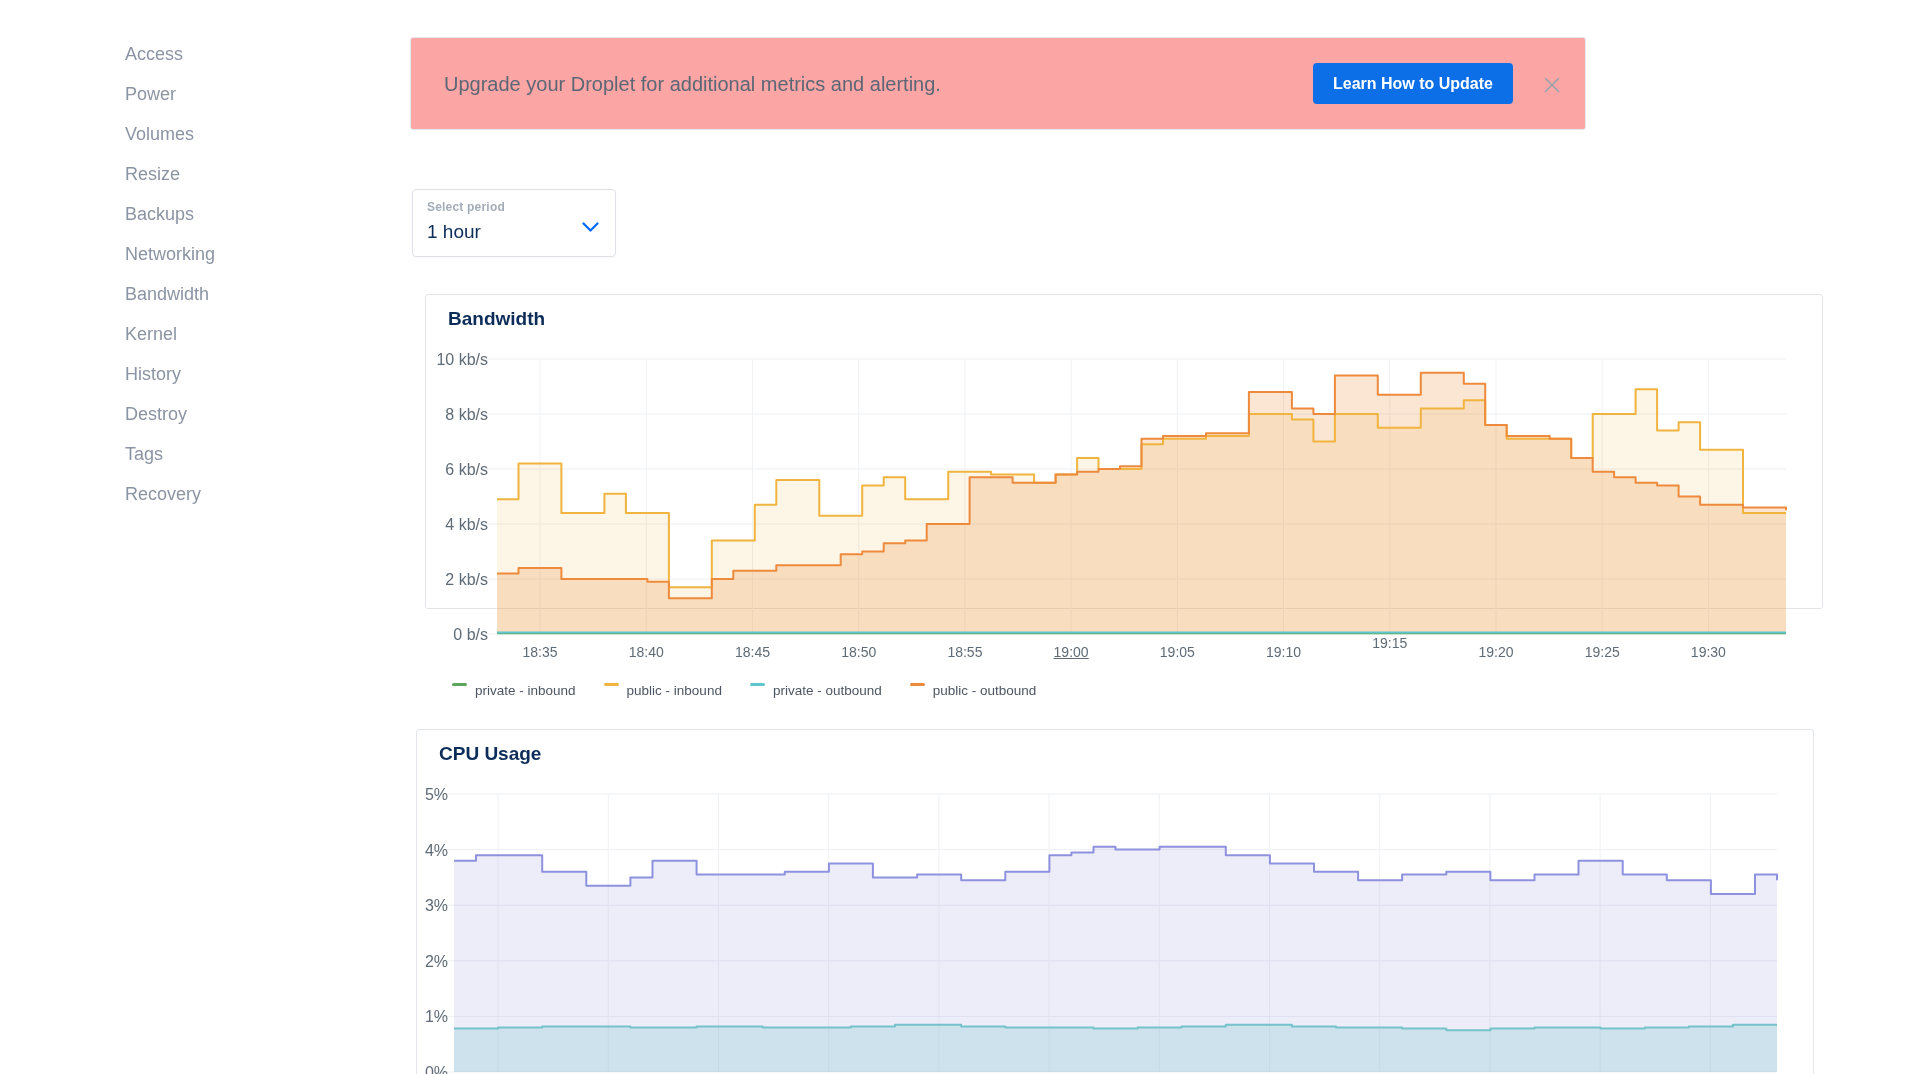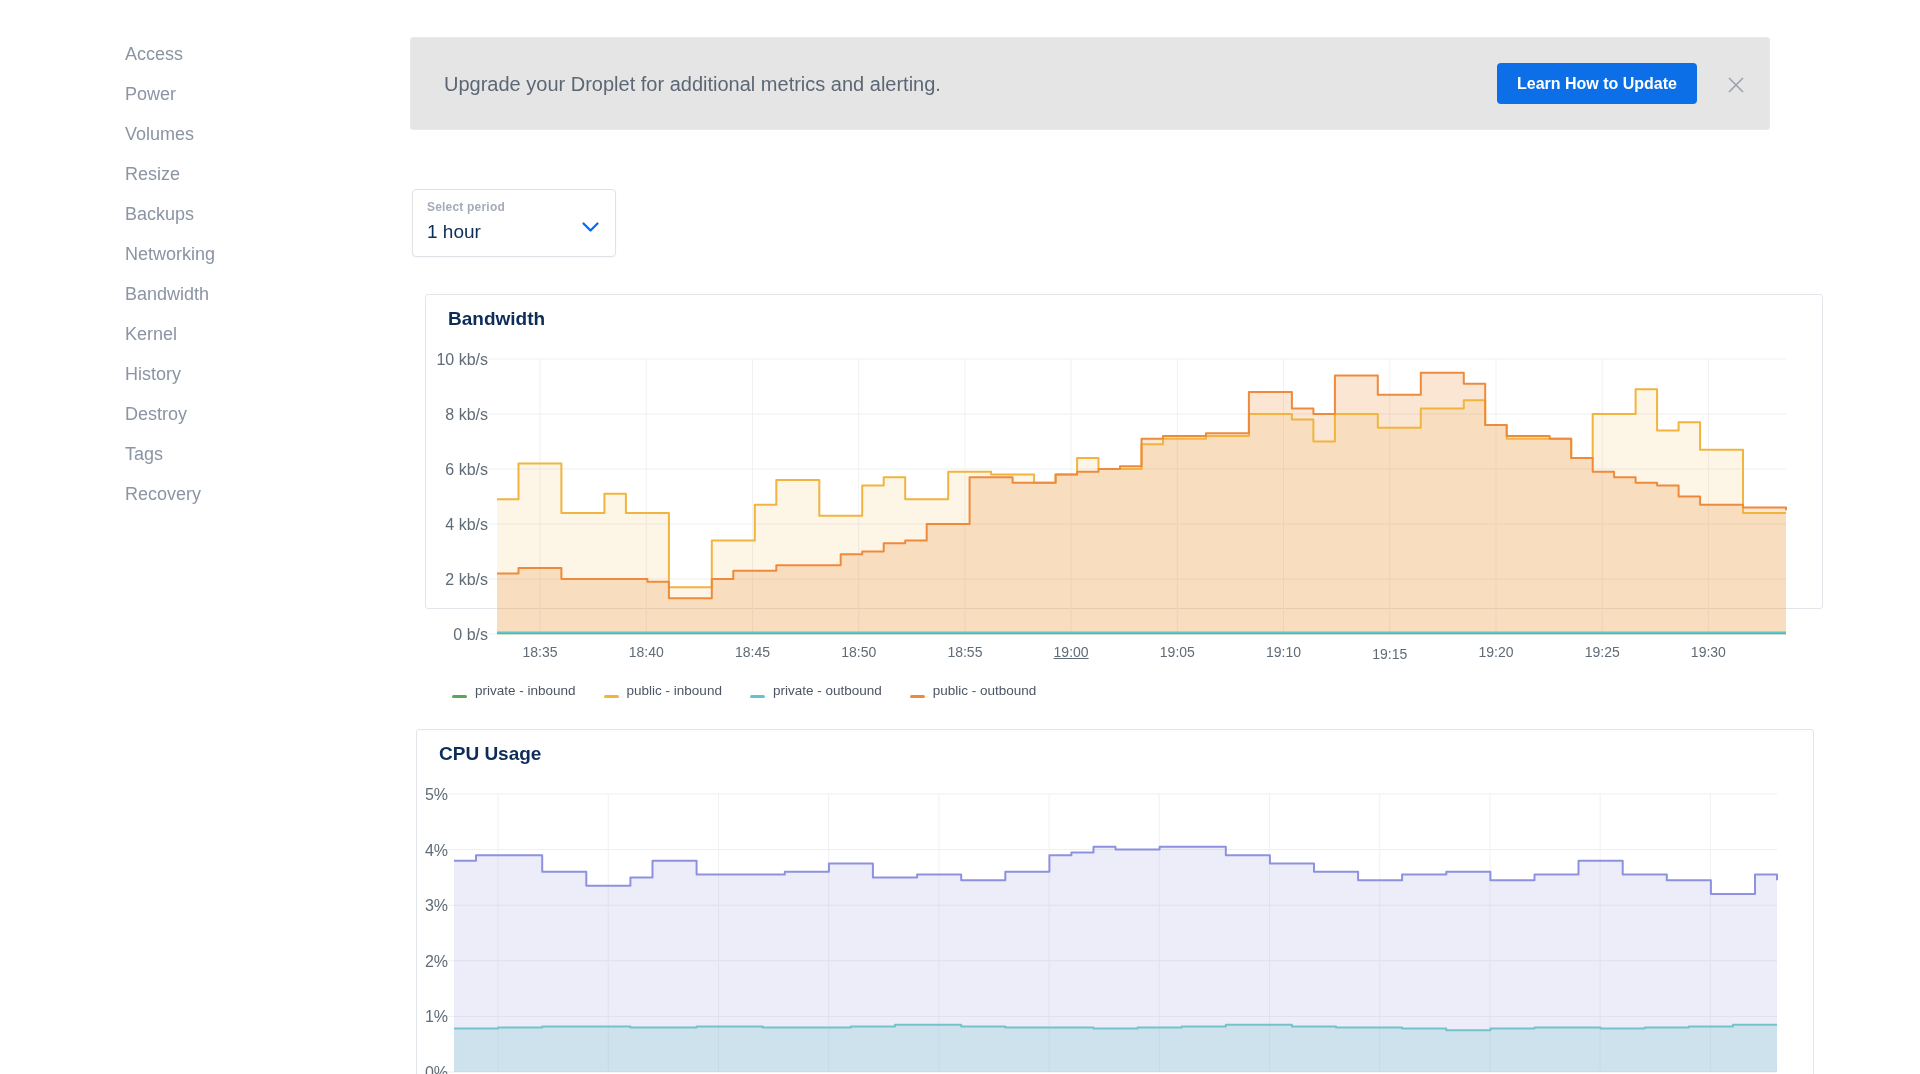--- a/index.html
+++ b/index.html
@@ -10,22 +10,22 @@
   
   .sidebar { position:absolute; left:125px; top:34px; width:230px; }
   .side-item { height:40px; display:flex; align-items:center; font-size:18px;
                color:#8b94a3; cursor:pointer; }
   .side-item.active { color:#4b4cf5; }
 
   
   .content { position:absolute; left:410px; top:0; width:1404px; height:1074px; }
 
   
-  .banner { position:absolute; left:0; top:37px; width:1360px; height:93px;
-            background:#e5e5e5; border:1px solid #e6e9ed; border-radius:3px; }
+  .banner { position:absolute; left:0; top:37px; width:1176px; height:93px;
+            background:#fca5a5; border:1px solid #e6e9ed; border-radius:3px; }
   .banner-text { position:absolute; left:33px; top:50%; transform:translateY(-50%);
                  font-size:20px; color:#5c6776; }
   .banner-btn { position:absolute; right:72px; top:25px; height:41px; padding:0 20px;
                 border:none; border-radius:4px; background:#0d6fe8; color:#fff;
                 font-family:"Liberation Sans",sans-serif; font-size:16px; font-weight:bold;
                 cursor:pointer; }
   .banner-close { position:absolute; right:22px; top:36px; width:22px; height:22px;
                   cursor:pointer; display:flex; align-items:center; justify-content:center; }
 
   
@@ -42,21 +42,21 @@
           border:1px solid #e2e6ea; border-radius:3px; }
   .card-title { position:absolute; left:22px; top:13px; font-size:19px; font-weight:bold;
                 color:#0c2d5a; }
   #card-bandwidth { top:294px; height:315px;margin-left:9px; }
   #card-cpu { top:729px; height:460px; }
   .axis-ylab { position:absolute; text-align:right; font-size:16px; color:#5f6b76;
                white-space:nowrap; }
   .axis-xlab { position:absolute; font-size:14px; color:#5f6b76; transform:translateX(-50%);
                white-space:nowrap; }
   .legend { position:absolute; left:26px; display:flex; gap:28px; align-items:center; }
-  .legend-item { display:flex; align-items:flex-end; gap:8px; cursor:pointer; }
+  .legend-item { display:flex; align-items:flex-start; gap:8px; cursor:pointer; }
   .legend-dash { width:15px; height:3px; border-radius:2px; }
   .legend-label { font-size:13.5px; color:#4c5663; }
   svg.plot { position:absolute; left:0; top:0; }
 </style>
 </head>
 <body>
 
 <div class="page">
 
   <nav class="sidebar">
@@ -132,21 +132,21 @@
         <div class="axis-ylab" style="left: 0px; width: 62px; top: 276px;">2 kb/s</div>
         <div class="axis-ylab" style="left: 0px; width: 62px; top: 331px;">0 b/s</div>
         <div class="axis-xlab" style="left: 114.053px; top: 349px;">18:35</div>
         <div class="axis-xlab" style="left: 220.266px; top: 349px;">18:40</div>
         <div class="axis-xlab" style="left: 326.48px; top: 349px;">18:45</div>
         <div class="axis-xlab" style="left: 432.693px; top: 349px;">18:50</div>
         <div class="axis-xlab" style="left: 538.907px; top: 349px;">18:55</div>
         <div class="axis-xlab" style="left: 645.121px; top: 349px; text-decoration: underline;">19:00</div>
         <div class="axis-xlab" style="left: 751.334px; top: 349px;">19:05</div>
         <div class="axis-xlab" style="left: 857.548px; top: 349px;">19:10</div>
-        <div class="axis-xlab" style="left: 963.761px; top: 351px; text-align: right;">19:15</div>
+        <div class="axis-xlab" style="left: 963.761px; top: 340px; text-align: right;">19:15</div>
         <div class="axis-xlab" style="left: 1069.97px; top: 349px;">19:20</div>
         <div class="axis-xlab" style="left: 1176.19px; top: 349px;">19:25</div>
         <div class="axis-xlab" style="left: 1282.4px; top: 349px;">19:30</div>
         <div class="legend" style="top: 388px;">
           <div class="legend-item">
             <span class="legend-dash" style="background: rgb(93, 165, 93);"></span>
             <span class="legend-label">private - inbound</span>
           </div>
           <div class="legend-item">
             <span class="legend-dash" style="background: rgb(240, 180, 63);"></span>

